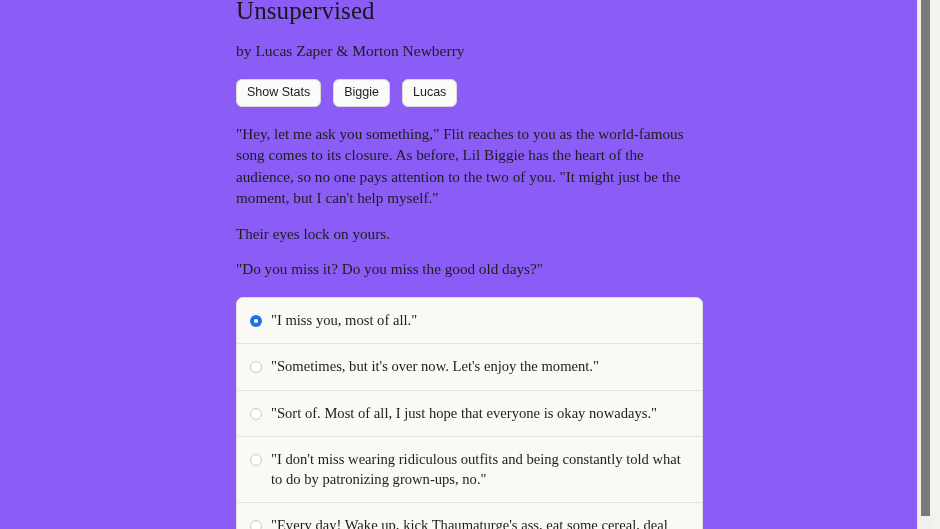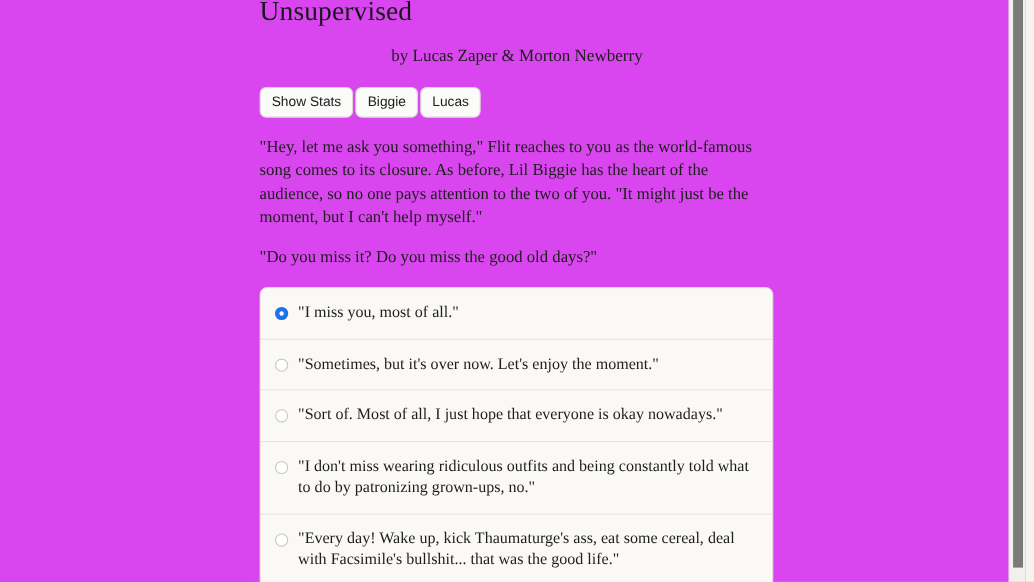--- a/index.html
+++ b/index.html
@@ -14,21 +14,21 @@
   body {
     background: #f4f3ef;
     font-family: "Liberation Serif", serif;
     color: #1d1d1b;
   }
 
   .viewport {
     position: relative;
     width: 932px;
     height: 529px;
-    background: #d946ef;
+    background: #8b5cf6;
     overflow: hidden;
     text-decoration: underline;
   }
 
   
   .page {
     position: absolute;
     left: 236px;
     top: 0;
     width: 468px;
@@ -49,29 +49,28 @@
 
   .byline {
     font-family: "Liberation Serif", serif;
     font-size: 15.5px;
     line-height: 20px;
     margin: 0;
     padding: 0;
     color: #1d1d1b;
     position: relative;
     top: 11px;
-    text-align: center;
   }
 
   
   .controls {
     position: relative;
     top: 29px;
     display: flex;
-    gap: 2px;
+    gap: 12px;
     align-items: center;
   }
   .ctl-btn {
     font-family: "Liberation Sans", sans-serif;
     font-size: 12.5px;
     line-height: 1;
     color: #1c1c1c;
     background: #fbfbfa;
     border: 1px solid #d9d8d3;
     border-radius: 6px;
@@ -183,20 +182,21 @@
     <div class="byline">by Lucas Zaper &amp; Morton Newberry</div>
 
     <div class="controls">
       <button class="ctl-btn">Show Stats</button>
       <button class="ctl-btn">Biggie</button>
       <button class="ctl-btn">Lucas</button>
     </div>
 
     <div class="prose">
       <p>"Hey, let me ask you something," Flit reaches to you as the world-famous song comes to its closure. As before, Lil Biggie has the heart of the audience, so no one pays attention to the two of you. "It might just be the moment, but I can't help myself."</p>
+      <p>Their eyes lock on yours.</p>
       <p>"Do you miss it? Do you miss the good old days?"</p>
     </div>
 
     <div class="choices">
 
       <div class="choice">
         <span class="radio checked"></span>
         <span class="choice-text">"I miss you, most of all."</span>
       </div>
 

